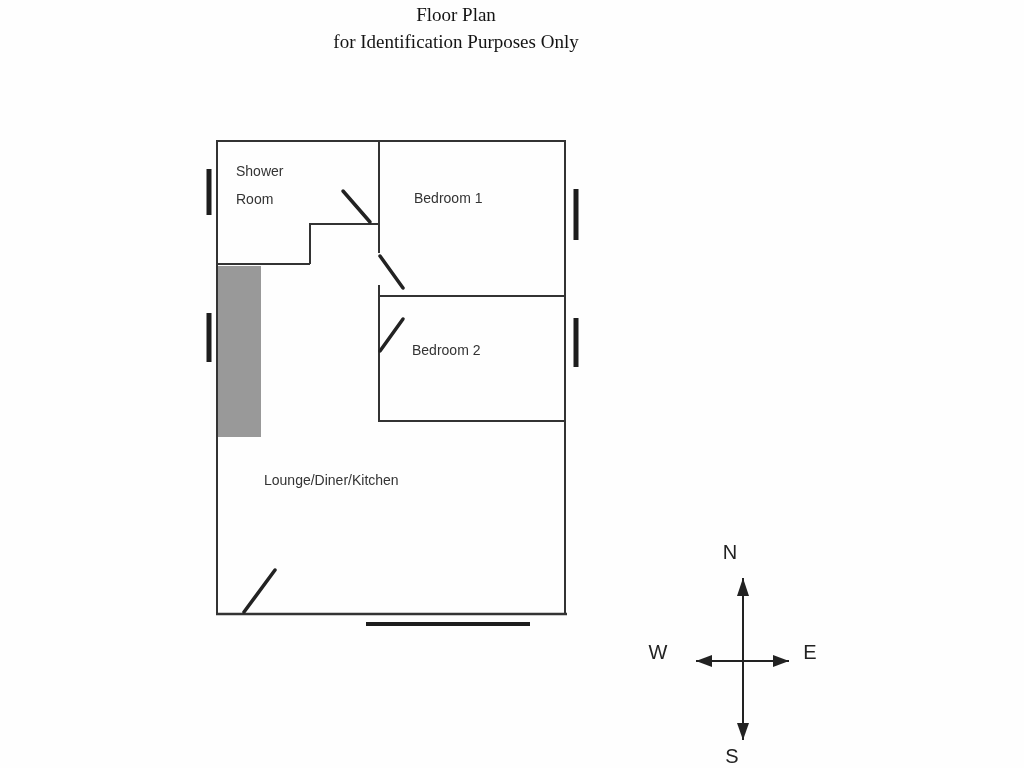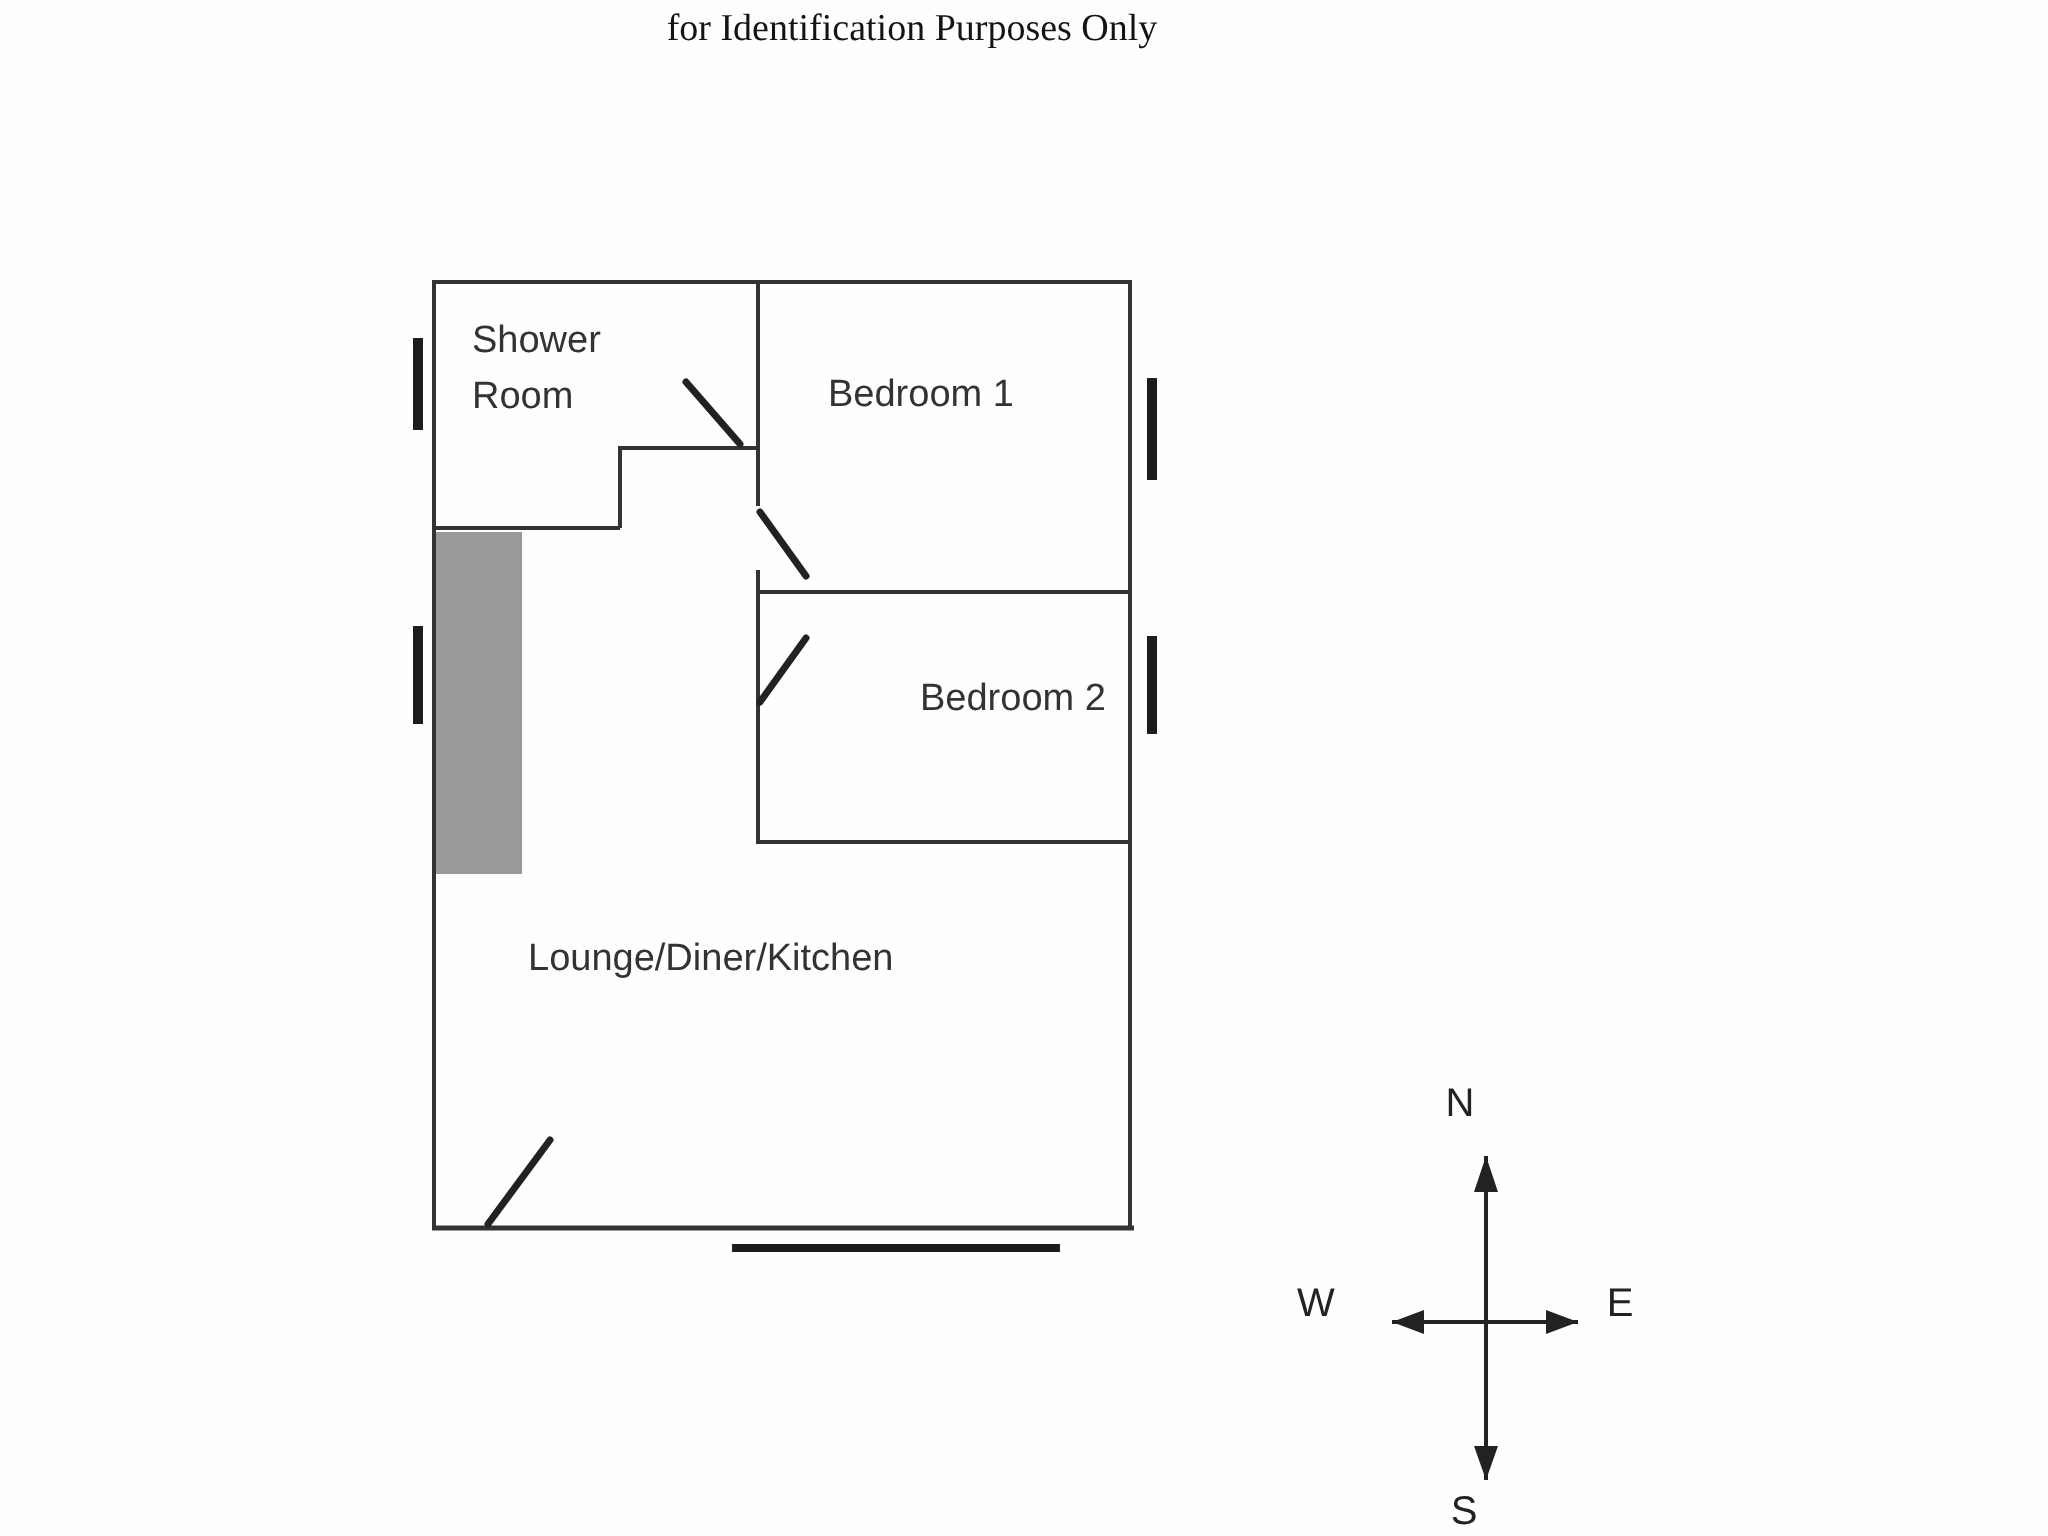--- a/index.html
+++ b/index.html
@@ -28,47 +28,48 @@
   }
   .plan-svg {
     position: absolute;
     left: 0;
     top: 0;
     width: 1024px;
     height: 768px;
   }
   .room-label {
     position: absolute;
-    font-size: 19px;
+    font-size: 14px;
     color: #333333;
     white-space: pre-line;
     line-height: 28px;
   }
   .lbl-shower  { left: 236px; top: 157px; }
   .lbl-bed1    { left: 414px; top: 184px; text-align: center; }
-  .lbl-bed2    { left: 412px; top: 336px; margin-left: 48px; }
+  .lbl-bed2    { left: 412px; top: 336px; }
   .lbl-lounge  { left: 264px; top: 466px; }
   .compass-letter {
     position: absolute;
     width: 34px;
     text-align: center;
     font-size: 20px;
     color: #222222;
   }
   .cl-n { left: 713px; top: 541px; }
   .cl-s { left: 715px; top: 745px; }
   .cl-w { left: 641px; top: 641px; }
   .cl-e { left: 793px; top: 641px; }
 </style>
 </head>
 <body>
 
 <div class="page">
 
   <div class="title-block">
+    <div>Floor Plan</div>
     <div>for Identification Purposes Only</div>
   </div>
 
   <svg class="plan-svg" viewBox="0 0 1024 768" xmlns="http://www.w3.org/2000/svg">
 
     <rect x="218" y="266" width="43" height="171" fill="#999999"></rect>
 
     <g stroke="#333333" stroke-width="2" fill="none">
       <line x1="216" y1="141" x2="566" y2="141"></line>
       <line x1="217" y1="140" x2="217" y2="614"></line>

